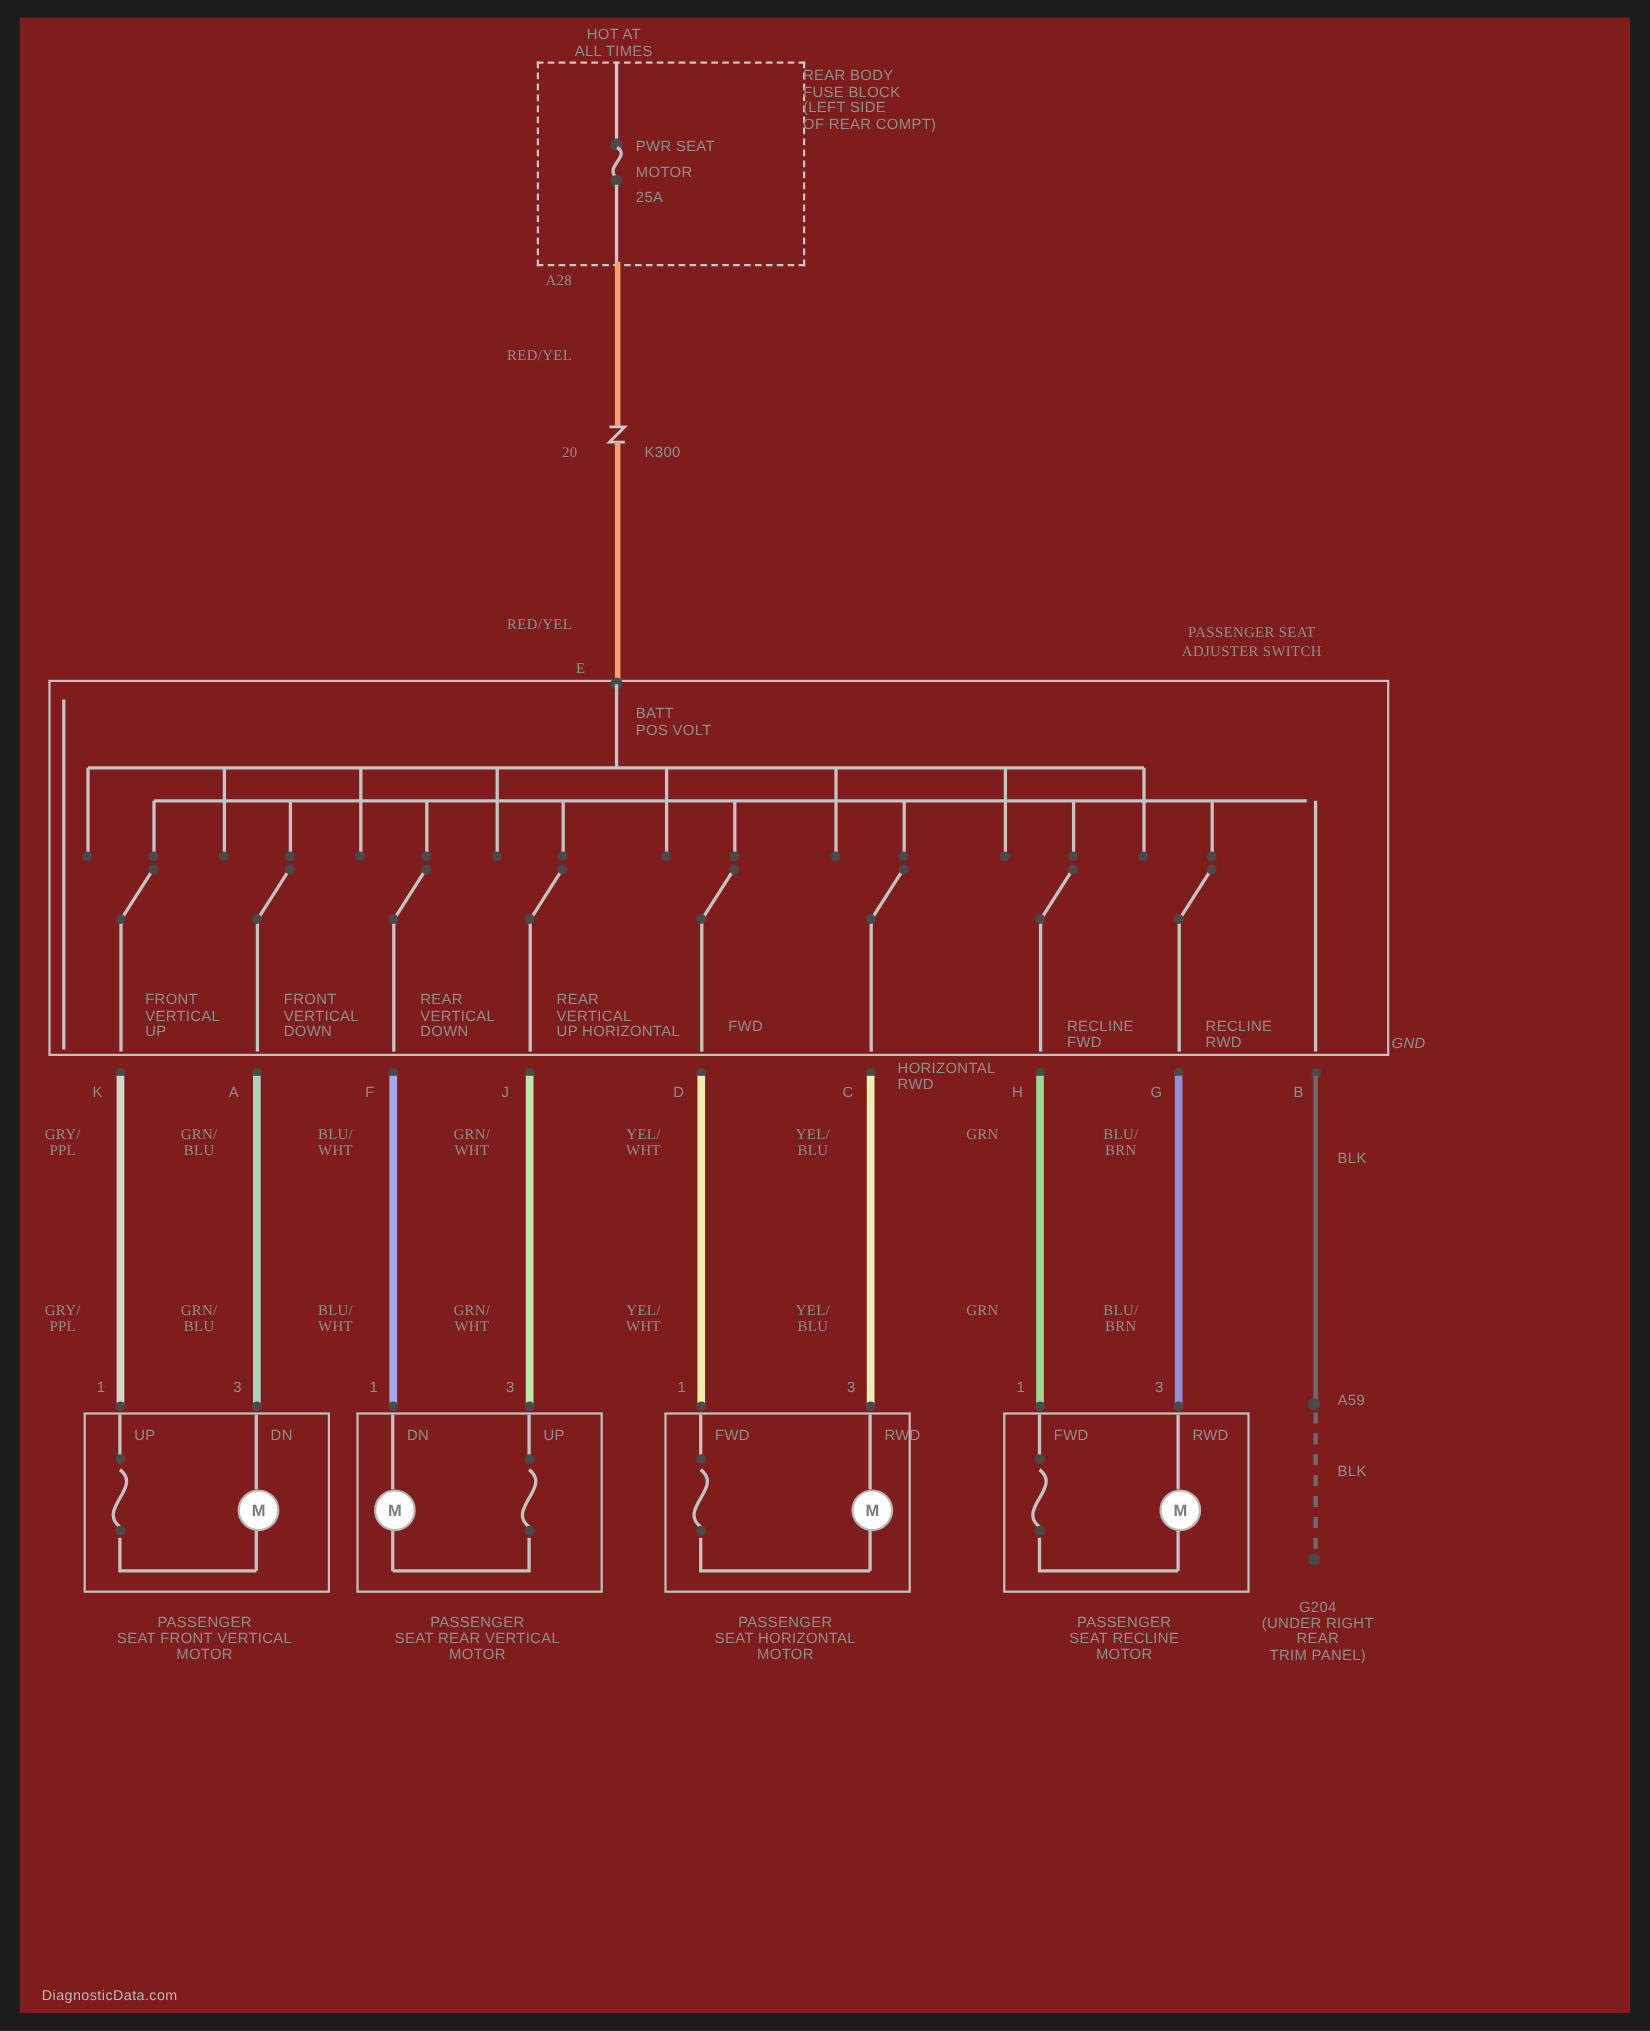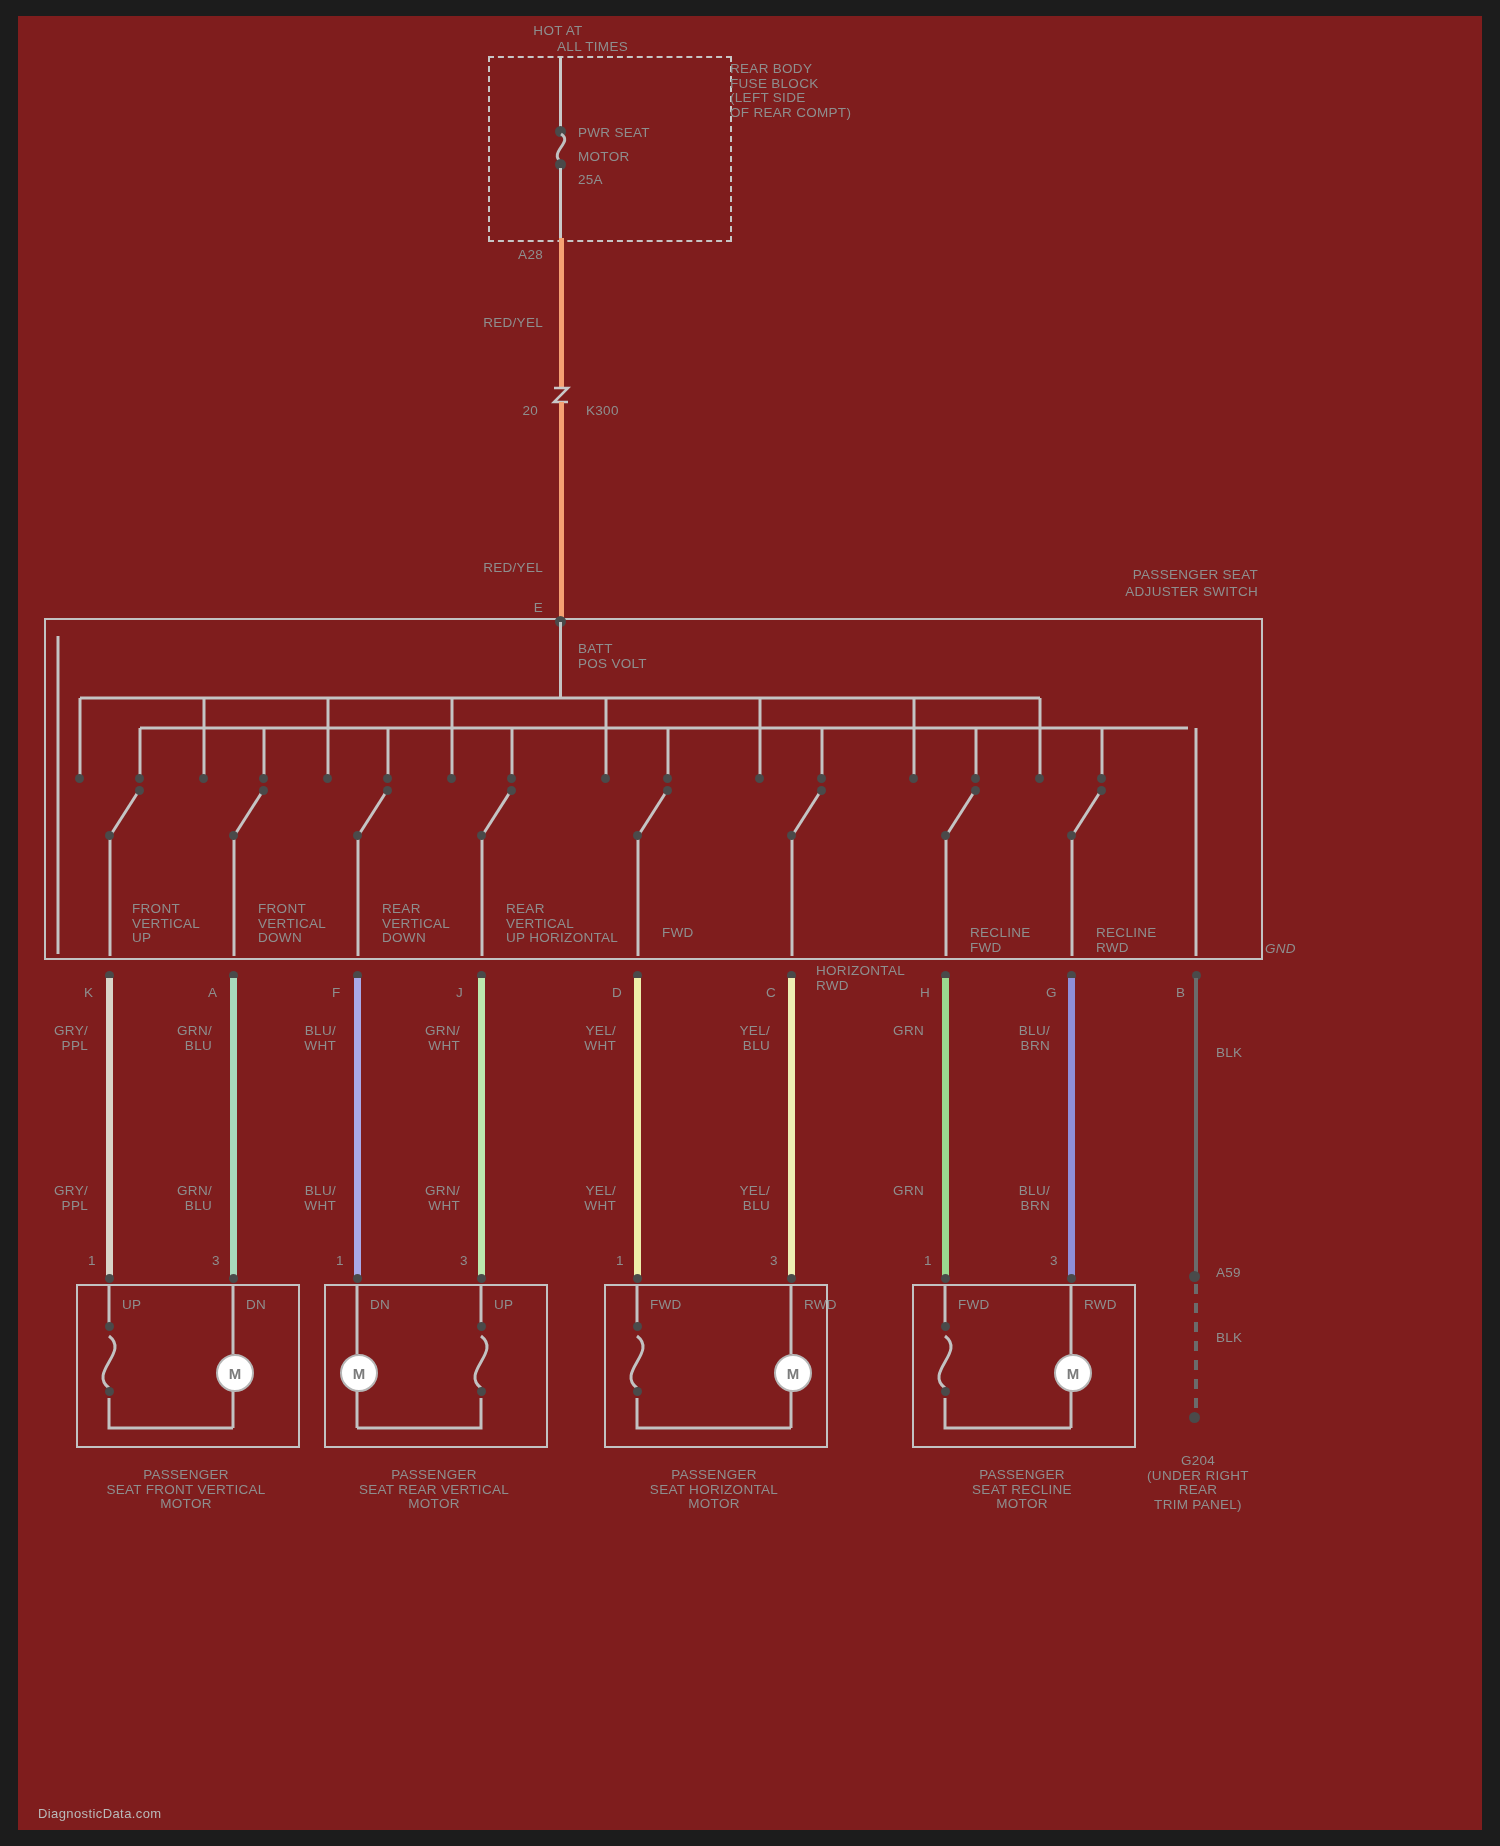--- a/index.html
+++ b/index.html
@@ -1,40 +1,40 @@
 <!DOCTYPE html>
 <html><head>
 <meta charset="utf-8">
 <style>
   html,body{margin:0;padding:0;background:#2b2b2b;}
   body{font-family:"Liberation Sans",sans-serif;}
   #page{position:relative;width:1500px;height:1846px;background:#1c1c1c;overflow:hidden;}
   #sheet{position:absolute;left:18px;top:16px;width:1464px;height:1814px;background:#7f1d1d;}
   .lbl{position:absolute;color:#8e8e8e;font-size:13.5px;line-height:14.5px;letter-spacing:.3px;white-space:pre;font-family:"Liberation Sans",sans-serif;}
   .lbl.c{text-align:center;}
-  .lbl.r{text-align:right;}
+  .lbl.r{text-align:center;font-family:Liberation Serif, serif;}
   .wire{position:absolute;background:#c9c9c9;}
   .wv{width:3px;}
   .dot{position:absolute;width:11px;height:11px;border-radius:50%;background:#4a4a4a;}
   .dot.sm{width:9px;height:9px;}
   .box{position:absolute;border:2px solid #c2c2c2;}
   .dash{position:absolute;border:2px dashed #c6c6c6;}
   .mcirc{position:absolute;width:34px;height:34px;border-radius:50%;border:2px solid #b6b6b6;background:#fff;
          display:flex;align-items:center;justify-content:center;color:#7c7c7c;font-size:15px;font-weight:bold;}
   .csvg{position:absolute;left:0;top:0;width:1464px;height:1814px;pointer-events:none;}
   #credit{position:absolute;left:20px;top:1790px;color:#b9b9b9;font-size:13px;letter-spacing:.4px;}
 </style>
 </head>
 <body>
 
 <div id="page">
  <div id="sheet">
 
   <div class="lbl c" style="left:480px;top:8px;width:120px;">HOT AT</div>
-  <div class="lbl c" style="left:470px;top:24px;width:140px;text-align:right;">ALL TIMES</div>
+  <div class="lbl c" style="left:470px;top:24px;width:140px;">ALL TIMES</div>
 
   <div class="dash" style="left:470px;top:40px;width:240px;height:182px;"></div>
 
   <div class="lbl" style="left:712px;top:46px;">REAR BODY
 FUSE BLOCK
 (LEFT SIDE
 OF REAR COMPT)</div>
 
   <div class="wire wv" style="left:541px;top:40px;height:75px;"></div>
   <div class="dot" style="left:537px;top:110px;"></div>

